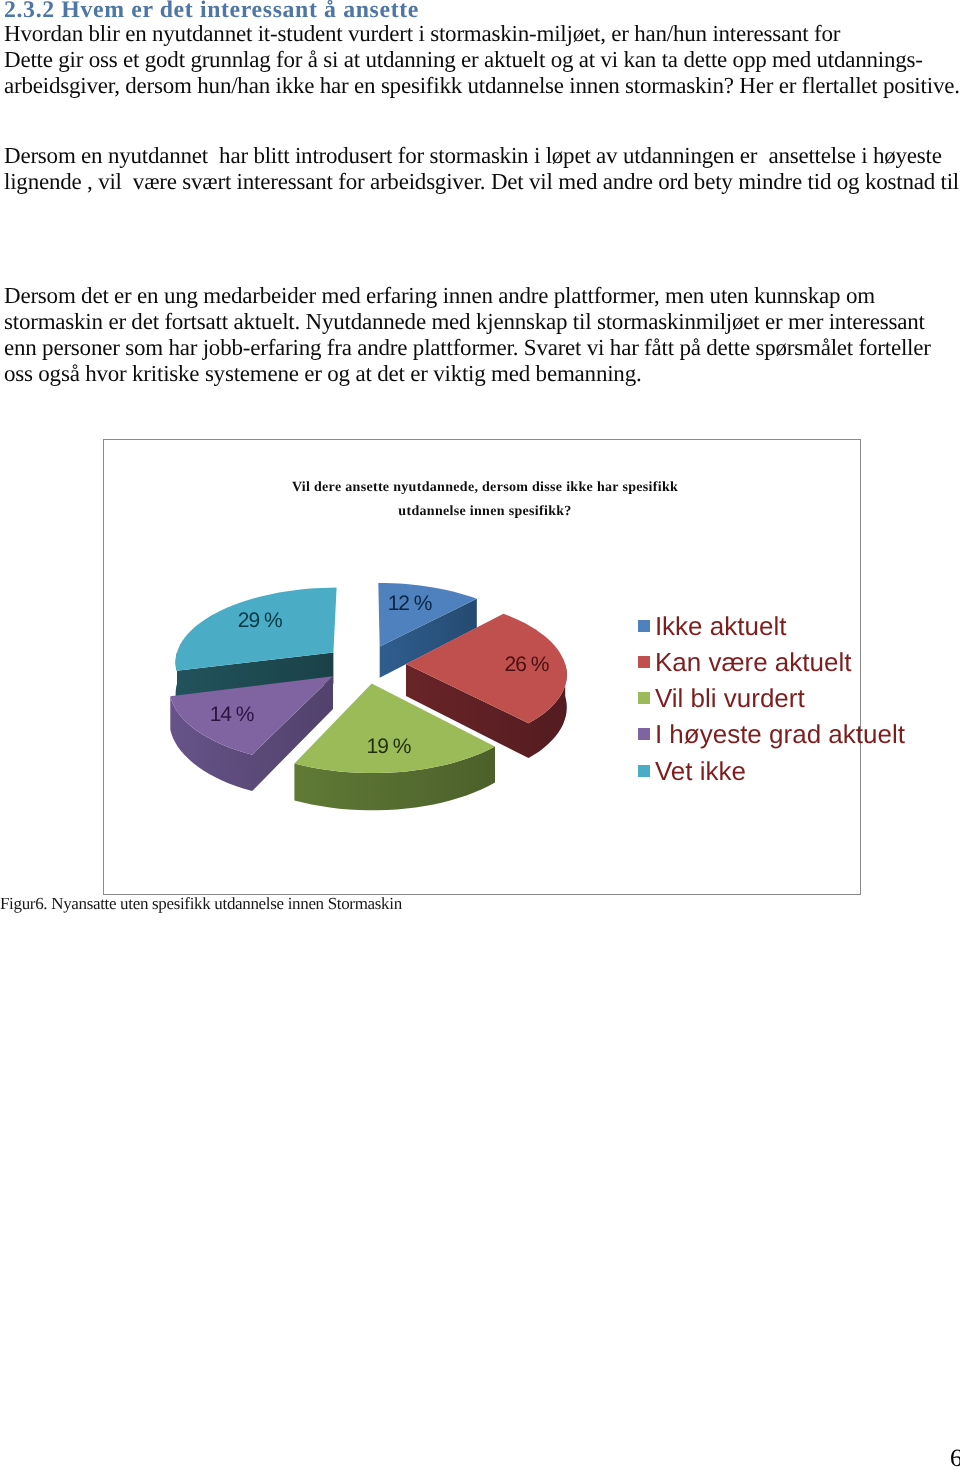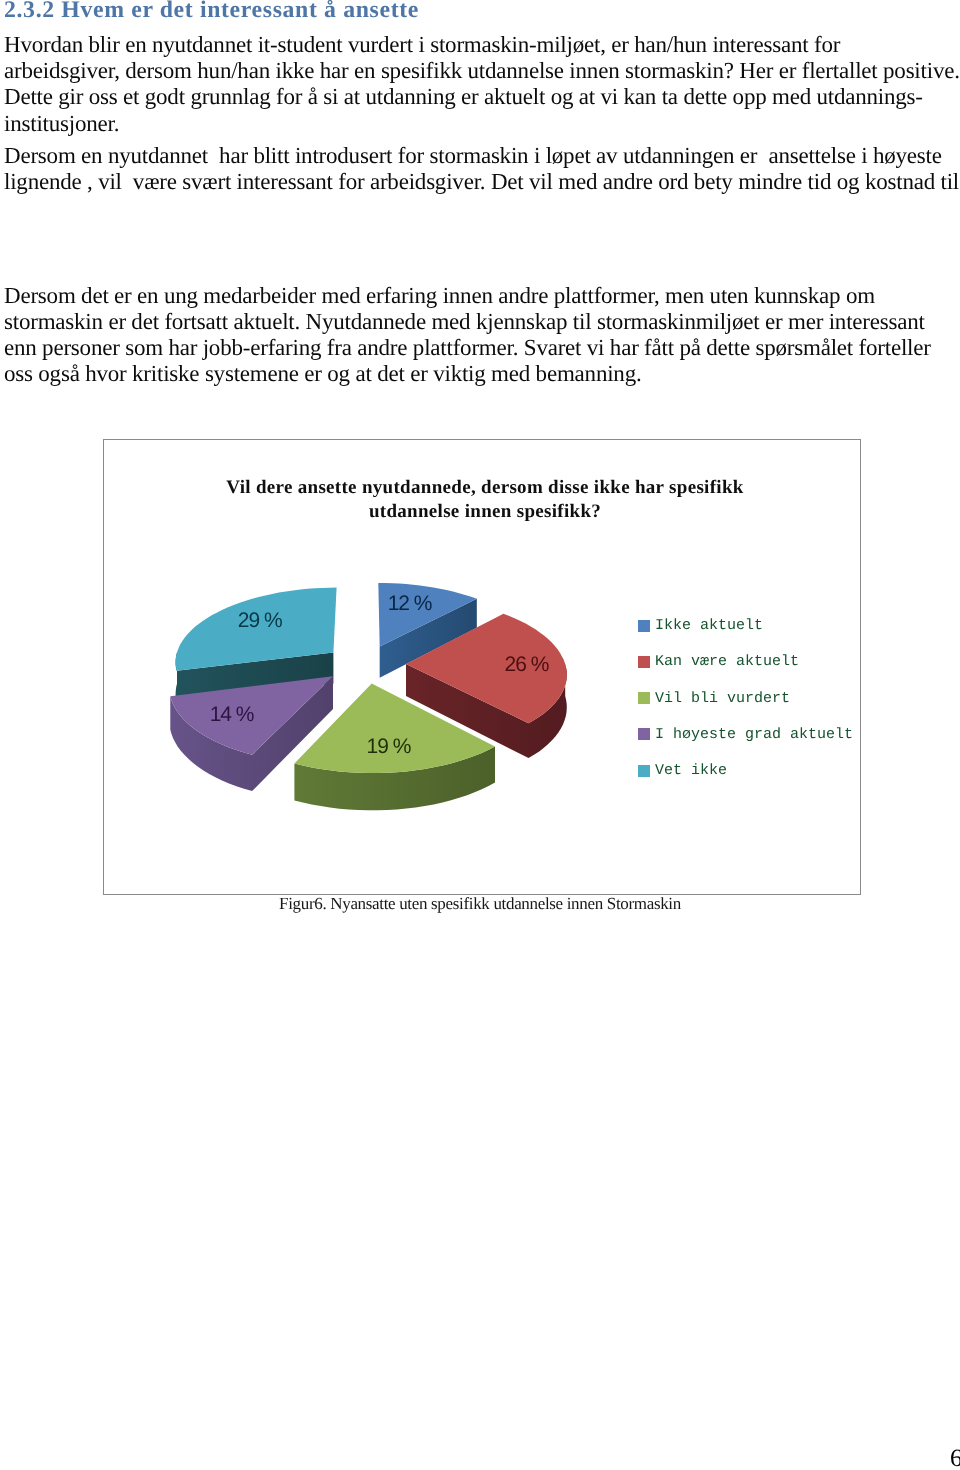--- a/index.html
+++ b/index.html
@@ -21,71 +21,70 @@
   }
 
   
   .para{
     position:absolute;left:4px;width:956px;
     font-family:"Liberation Serif",serif;
     font-size:23px;line-height:26.2px;letter-spacing:-0.21px;
     color:#0c0c0c;
   }
   .para .ln{display:block;white-space:pre;}
-  .para.p1{top:32px;}
+  .para.p1{top:21px;}
   .para.p2{top:143px;}
   .para.p3{top:282.84px;}
 
   
   .chartbox{
     position:absolute;left:103px;top:439px;width:758px;height:456px;
     border:1.5px solid #8a8a8a;background:#ffffff;box-sizing:border-box;
   }
   .chart-title{
     position:absolute;left:106px;top:476.05px;width:758px;text-align:center;
     font-family:"Liberation Serif",serif;font-weight:bold;
-    font-size:19px;line-height:23.8px;color:#0f0f0f;letter-spacing:0.31px;
+    font-size:14px;line-height:23.8px;color:#0f0f0f;letter-spacing:0.31px;
   }
   svg.pie{position:absolute;left:0;top:0;width:960px;height:1470px;pointer-events:none;}
   .pielabel{font-family:"Liberation Sans",sans-serif;font-size:21px;letter-spacing:-1px;}
 
   
   .legend{position:absolute;left:637.6px;top:607.4px;}
   .legend-row{display:flex;align-items:center;height:36.3px;}
   .legend-swatch{width:12.5px;height:12px;margin-right:4.8px;flex:0 0 auto;}
   .legend-label{
-    font-family:Liberation Mono, monospace;font-size:15px;color:#14532d;
+    font-family:Liberation Sans, sans-serif;font-size:26px;color:#7f1d1d;
     white-space:nowrap;line-height:1;
   }
 
   
   .caption{
-    position:absolute;left:0px;top:894.26px;width:960px;text-align:center;
+    position:absolute;left:0px;top:894.26px;width:960px;text-align:left;
     font-family:"Liberation Serif",serif;font-size:17px;line-height:20px;
     letter-spacing:-0.33px;color:#171717;
   }
 
   
   .pageno{
     position:absolute;left:950px;top:1446px;
     font-family:"Liberation Serif",serif;font-size:24.9px;line-height:25px;color:#000;
   }
 </style>
 </head>
 <body>
 
 <div class="page">
 
   <div class="heading">2.3.2 Hvem er det interessant å ansette</div>
 
   <div class="para p1">
       <span class="ln">Hvordan blir en nyutdannet it-student vurdert i stormaskin-miljøet, er han/hun interessant for</span>
+      <span class="ln">Dette gir oss et godt grunnlag for å si at utdanning er aktuelt og at vi kan ta dette opp med utdannings-</span>
       <span class="ln">arbeidsgiver, dersom hun/han ikke har en spesifikk utdannelse innen stormaskin? Her er flertallet positive.</span>
-      <span class="ln">Dette gir oss et godt grunnlag for å si at utdanning er aktuelt og at vi kan ta dette opp med utdannings-</span>
-      <span class="ln">institusjoner.</span>
     </div>
   <div class="para p2">
       <span class="ln">Dersom en nyutdannet  har blitt introdusert for stormaskin i løpet av utdanningen er  ansettelse i høyeste</span>
       <span class="ln">lignende , vil  være svært interessant for arbeidsgiver. Det vil med andre ord bety mindre tid og kostnad til</span>
     </div>
   <div class="para p3">
       <span class="ln">Dersom det er en ung medarbeider med erfaring innen andre plattformer, men uten kunnskap om</span>
       <span class="ln">stormaskin er det fortsatt aktuelt. Nyutdannede med kjennskap til stormaskinmiljøet er mer interessant</span>
       <span class="ln">enn personer som har jobb-erfaring fra andre plattformer. Svaret vi har fått på dette spørsmålet forteller</span>
       <span class="ln">oss også hvor kritiske systemene er og at det er viktig med bemanning.</span>

